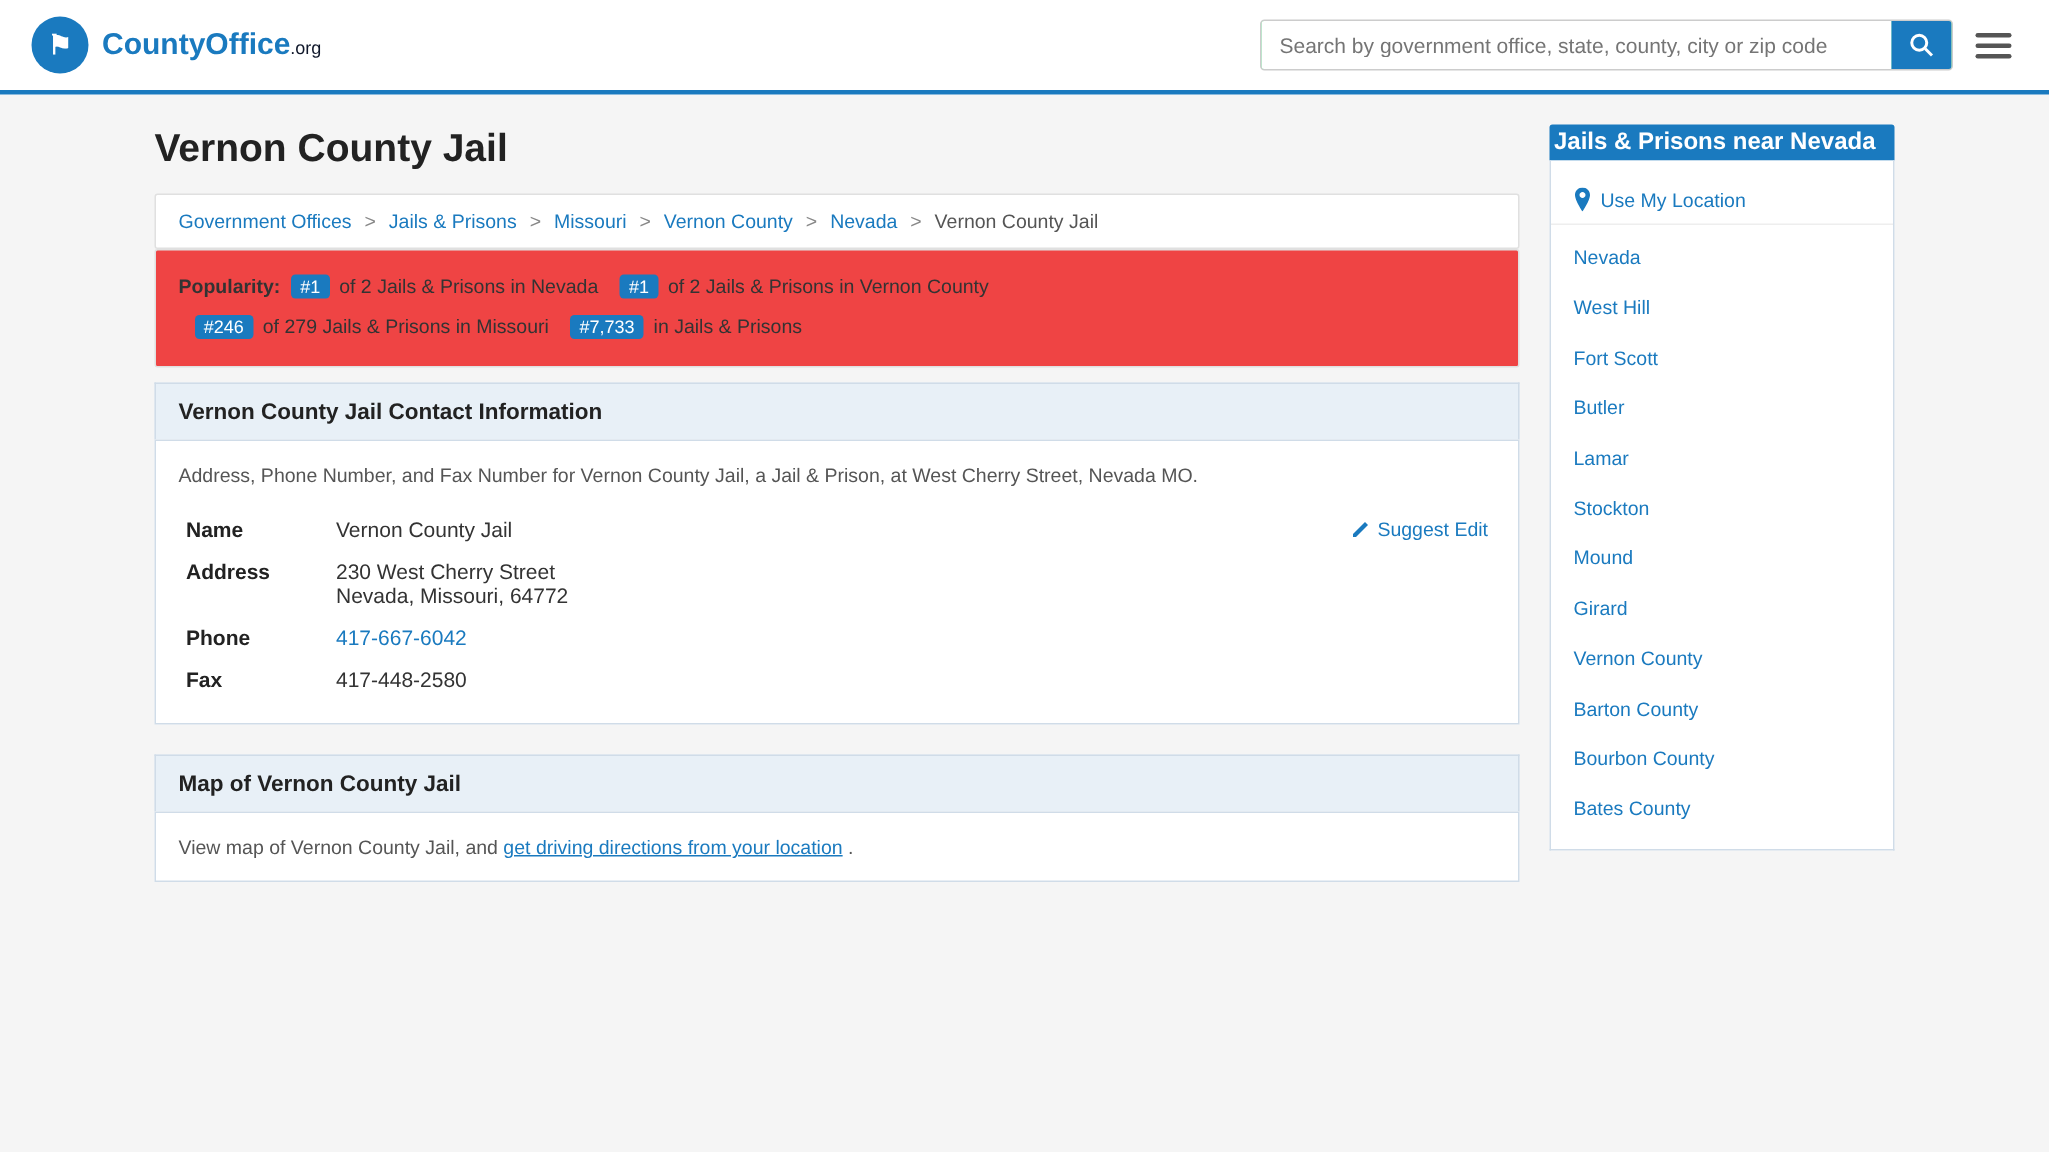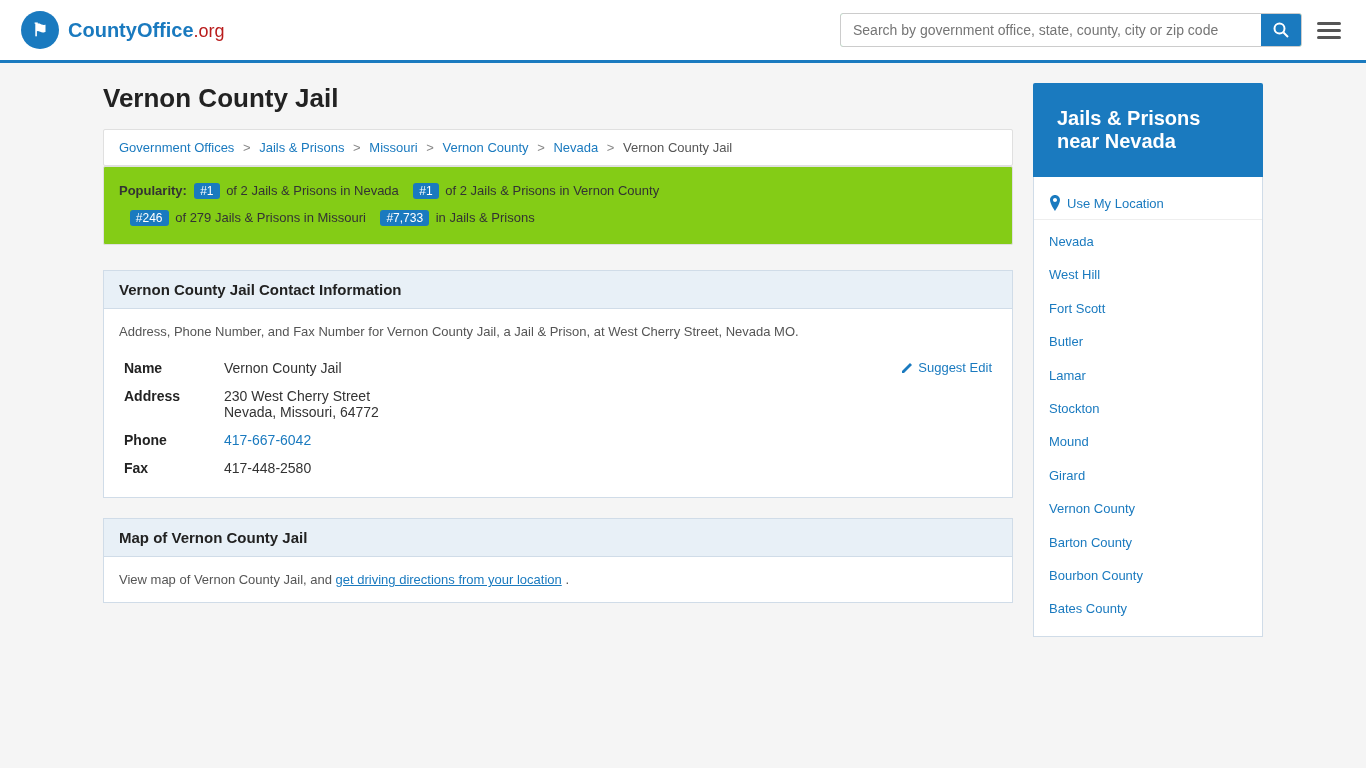--- a/index.html
+++ b/index.html
@@ -104,24 +104,24 @@
       border-radius: 2px;
     }
     .breadcrumb a {
       color: #1a7abf;
       text-decoration: none;
     }
     .breadcrumb .sep { margin: 0 5px; color: #888; }
 
     
     .popularity-bar {
-      background: #84cc16;
+      background: #ef4444;
       border: 1px solid #e0e0e0;
       padding: 12px 15px;
-      margin-bottom: 25px;
+      margin-bottom: 10px;
       border-radius: 2px;
       font-size: 13px;
       line-height: 1.8;
     }
     .popularity-bar .label { font-weight: bold; }
     .popularity-bar .badge {
       background: #1a7abf;
       color: #fff;
       padding: 1px 6px;
       border-radius: 3px;
@@ -188,22 +188,22 @@
     }
     .map-desc a {
       color: #1a7abf;
       text-decoration: underline;
     }
 
     
     .sidebar-header {
       background: #1a7abf;
       color: #fff;
-      padding: 24px;
-      font-size: 20px;
+      padding: 3px;
+      font-size: 16px;
       font-weight: bold;
       border-radius: 2px 2px 0 0;
     }
     .sidebar-body {
       background: #fff;
       border: 1px solid #d0dce8;
       border-top: none;
       padding: 10px 0;
     }
     .sidebar-use-location {
@@ -230,21 +230,21 @@
 </head>
 <body>
 
 <header class="header">
   <div class="logo-area">
     <svg class="logo-icon" viewBox="0 0 40 40" xmlns="http://www.w3.org/2000/svg">
       <circle cx="20" cy="20" r="19" fill="#1a7abf"></circle>
       <text x="20" y="26" text-anchor="middle" font-size="18" fill="white" font-weight="bold">⚑</text>
     </svg>
     <div>
-      <span style="font-size:20px;font-weight:bold;color:#1a7abf;">CountyOffice</span><span style="font-size:18px;color:#b91c1c;">.org</span>
+      <span style="font-size:20px;font-weight:bold;color:#1a7abf;">CountyOffice</span><span style="font-size:12px;color:#0f172a;">.org</span>
     </div>
   </div>
   <div class="header-right">
     <div class="search-container">
       <input class="search-input" type="text" placeholder="Search by government office, state, county, city or zip code" style="">
       <button class="search-btn">
         <svg width="16" height="16" viewBox="0 0 16 16" fill="white">
           <circle cx="6.5" cy="6.5" r="5" stroke="white" stroke-width="2" fill="none"></circle>
           <line x1="10.5" y1="10.5" x2="15" y2="15" stroke="white" stroke-width="2"></line>
         </svg>

